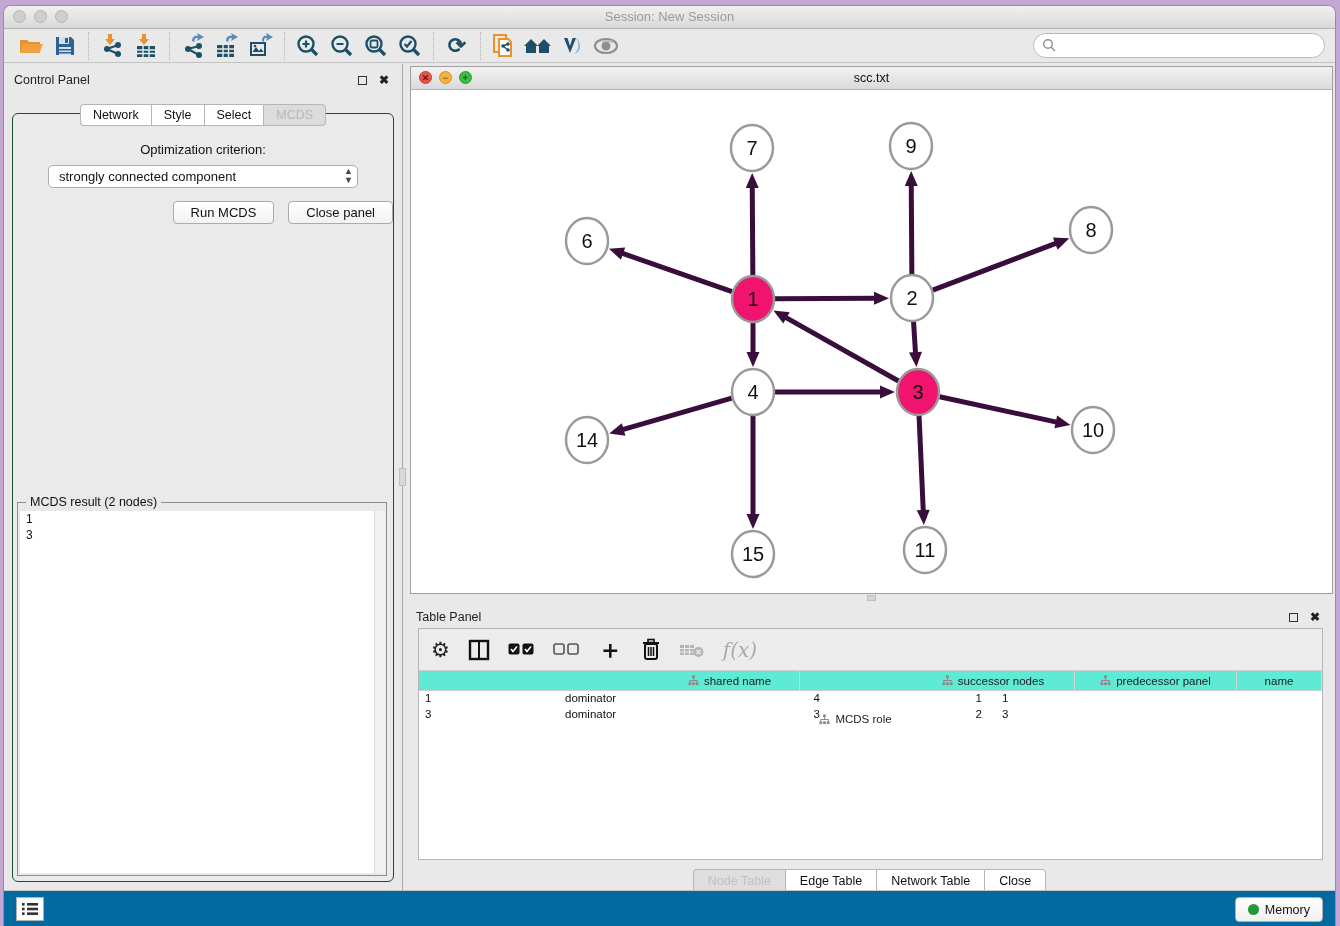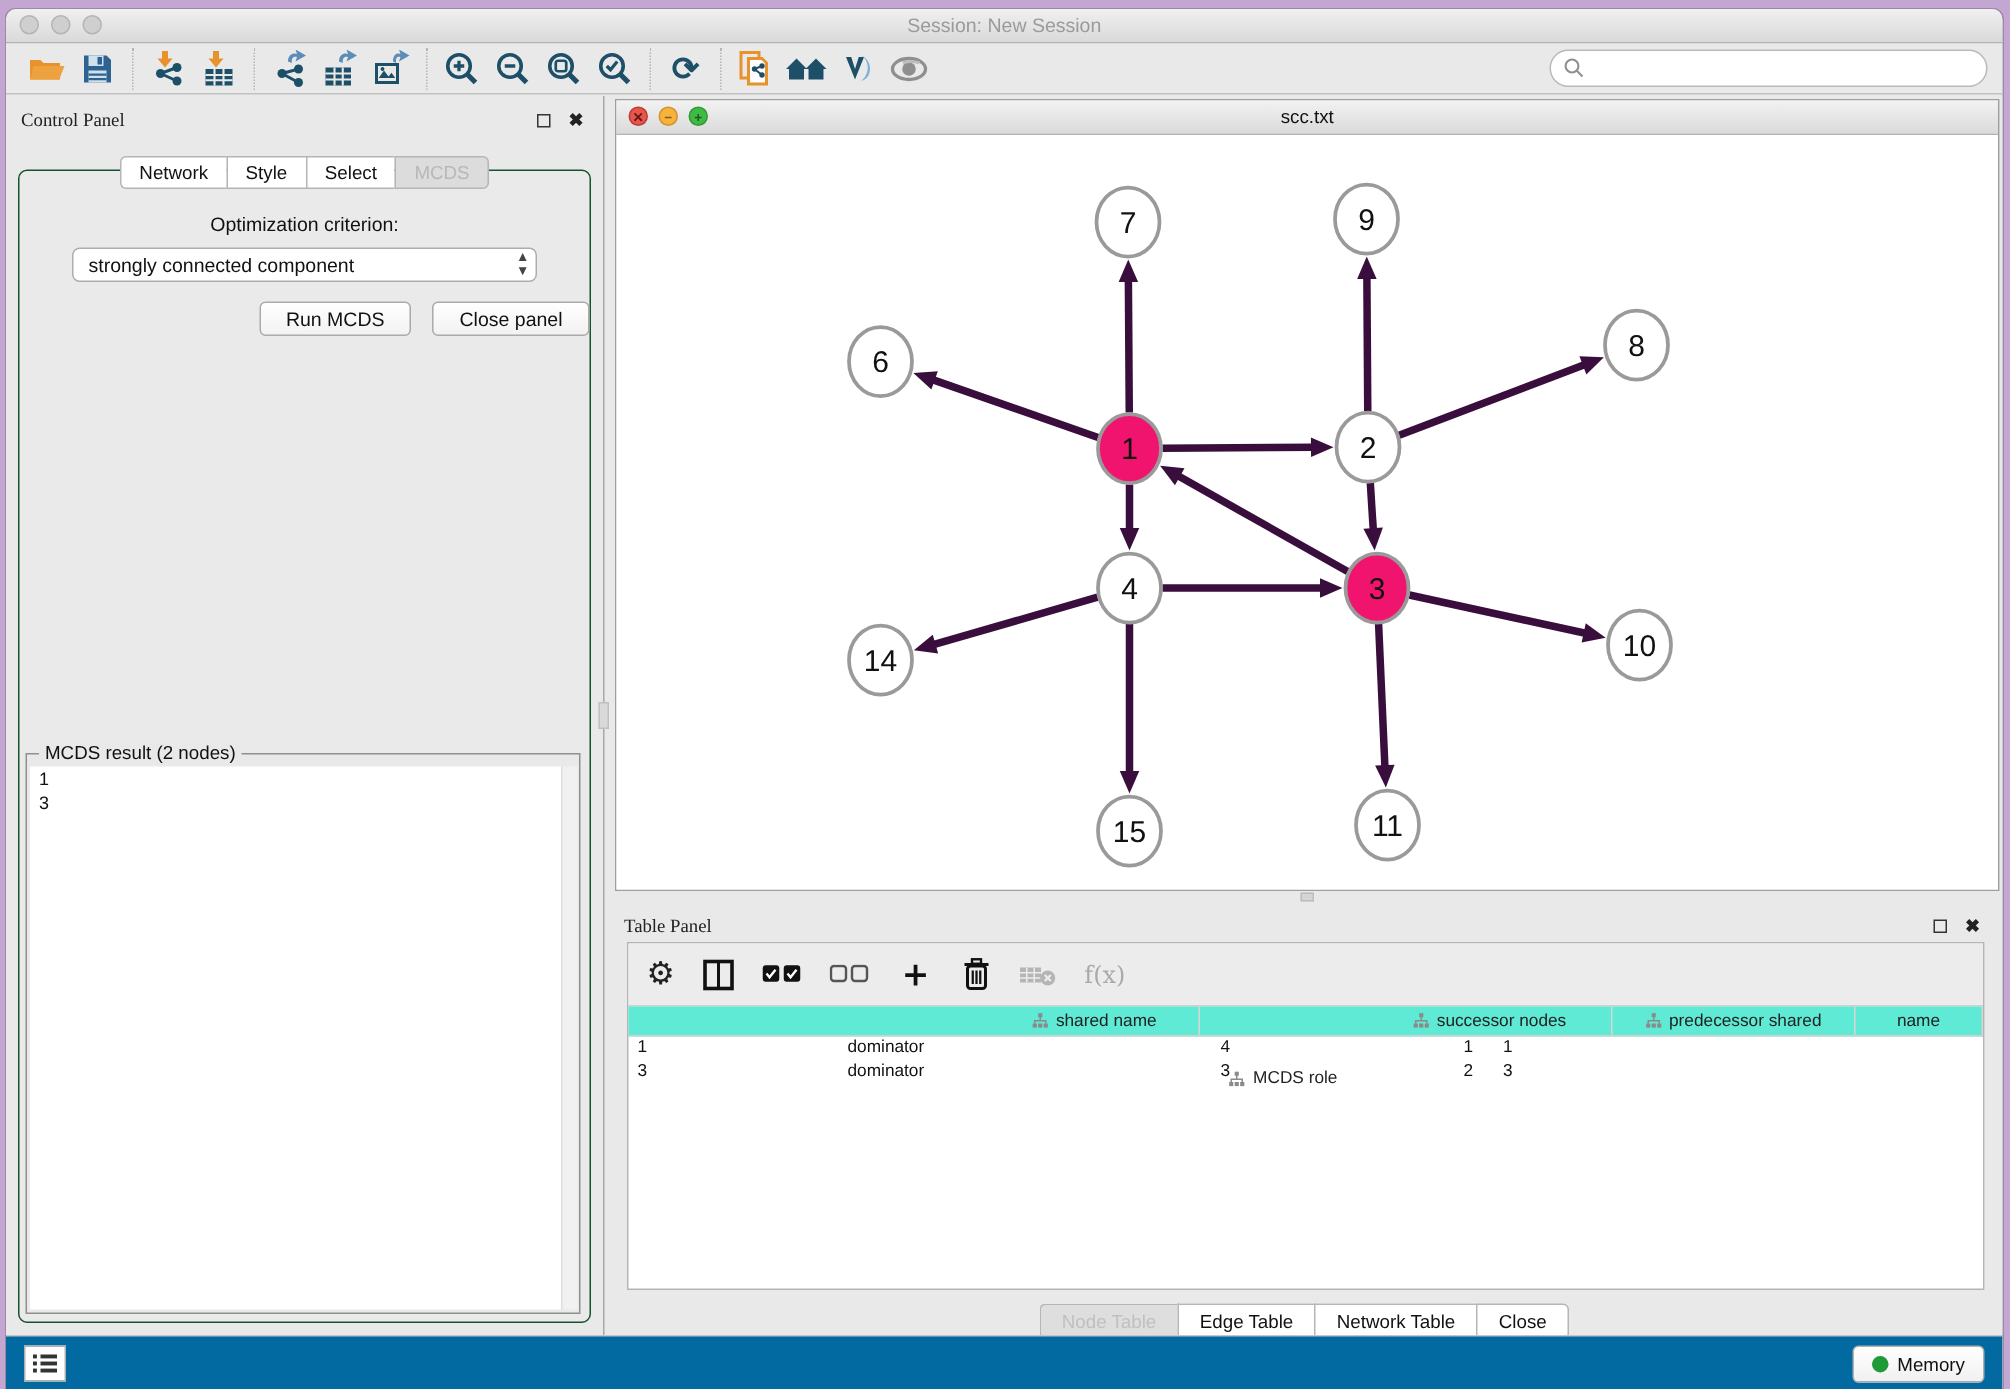--- a/index.html
+++ b/index.html
@@ -28,21 +28,21 @@
                 display:flex; align-items:center; padding-left:8px; gap:4px; }
   .search-box input { border:none; outline:none; flex:1; font-size:12px; background:transparent; }
 
   
   .main { position:absolute; top:58px; bottom:36px; left:0; right:0; }
   .control-panel { position:absolute; left:0; top:0; width:399px; bottom:0;
                    background:#e9e9e9; border-right:1px solid #a8a8a8; }
   .right-area { position:absolute; left:400px; right:0; top:0; bottom:0; background:#e9e9e9; }
 
   
-  .panel-header { height:24px; display:flex; align-items:center; padding:16px 10px;font-family:Liberation Serif, serif; }
+  .panel-header { height:24px; display:flex; align-items:center; padding:16px 10px; }
   .panel-header .ph-title { font-size:12.5px; color:#222; flex:1; }
   .ph-btn { width:16px; height:16px; display:flex; align-items:center; justify-content:center;
             font-size:12px; color:#222; font-weight:bold; margin-left:6px; }
   .float-glyph { width:9px; height:9px; border:1.5px solid #333; display:inline-block; }
 
   
   .ctl-tabs { display:flex; justify-content:center; position:relative; z-index:2; margin-top:8px; }
   .ctl-tabs .tab { background:#fff; border:1px solid #b5b5b5; border-right:none;
                    padding:3px 12px; font-size:12.5px; color:#111; cursor:default; }
   .ctl-tabs .tab:first-child { border-radius:4px 0 0 4px; }
@@ -89,21 +89,21 @@
                        background:#d9d9d9; border:1px solid #c0c0c0; z-index:5; }
 
   
   .table-panel { position:absolute; left:2px; right:2px; top:537px; bottom:0; }
   .tbl-box { position:absolute; left:12px; right:10px; top:27px; height:232px;
              background:#fff; border:1px solid #b5b5b5; }
   .tbl-toolbar { height:42px; background:#ececec; border-bottom:1px solid #cfcfcf;
                  display:flex; align-items:center; padding-left:12px; gap:18px; }
   .gear-glyph { font-size:21px; color:#222; line-height:1; }
   .plus-glyph { font-size:25px; font-weight:bold; color:#111; line-height:1; }
-  .fx-glyph { font-family:"DejaVu Serif", serif; font-size:16px; color:#aaa; }
+  .fx-glyph { font-family:"DejaVu Serif", serif; font-style:italic; font-size:20px; color:#aaa; }
   .tbl-header { height:20px; background:#5eead4; border-bottom:1px solid #cfcfcf; display:flex;justify-content:flex-end; }
   .th-cell { display:flex; align-items:center; justify-content:center; gap:5px;
              font-size:11.5px; color:#222; border-right:1px solid #d6d6d6; }
   .tbl-row { height:16px; display:flex; }
   .td-cell { font-size:11.5px; color:#111; padding:1px 14px 0 6px; overflow:hidden; }
   .td-cell.right { text-align:right; }
 
   .tbl-tabs { position:absolute; left:0; right:0; top:268px; display:flex; justify-content:center; }
   .tbl-tabs .tab { background:#fff; border:1px solid #b5b5b5; border-right:none;
                    padding:4px 14px; font-size:12.5px; color:#111; }
@@ -472,21 +472,21 @@
                 <span>successor nodes</span>
               </div>
               <div class="th-cell" style="width: 162px;">
                 <svg width="11" height="11" viewBox="0 0 12 12">
                   <rect x="4.5" y="0.5" width="3" height="3" fill="#8a8a8a"></rect>
                   <path d="M6 3.5 V6 M2 8 V6 H10 V8" fill="none" stroke="#8a8a8a" stroke-width="1.1"></path>
                   <rect x="0.5" y="8" width="3" height="3" fill="#8a8a8a"></rect>
                   <rect x="4.5" y="8" width="3" height="3" fill="#8a8a8a"></rect>
                   <rect x="8.5" y="8" width="3" height="3" fill="#8a8a8a"></rect>
                 </svg>
-                <span>predecessor shared</span>
+                <span>predecessor panel</span>
               </div>
               <div class="th-cell" style="width: 85px;">
                 <span>name</span>
               </div>
             </div>
           <div>
               <div class="tbl-row">
                 <div class="td-cell" style="width: 140px;">1</div>
                 <div class="td-cell" style="width: 112px;">dominator</div>
                 <div class="td-cell right" style="width: 163px;">4</div>

